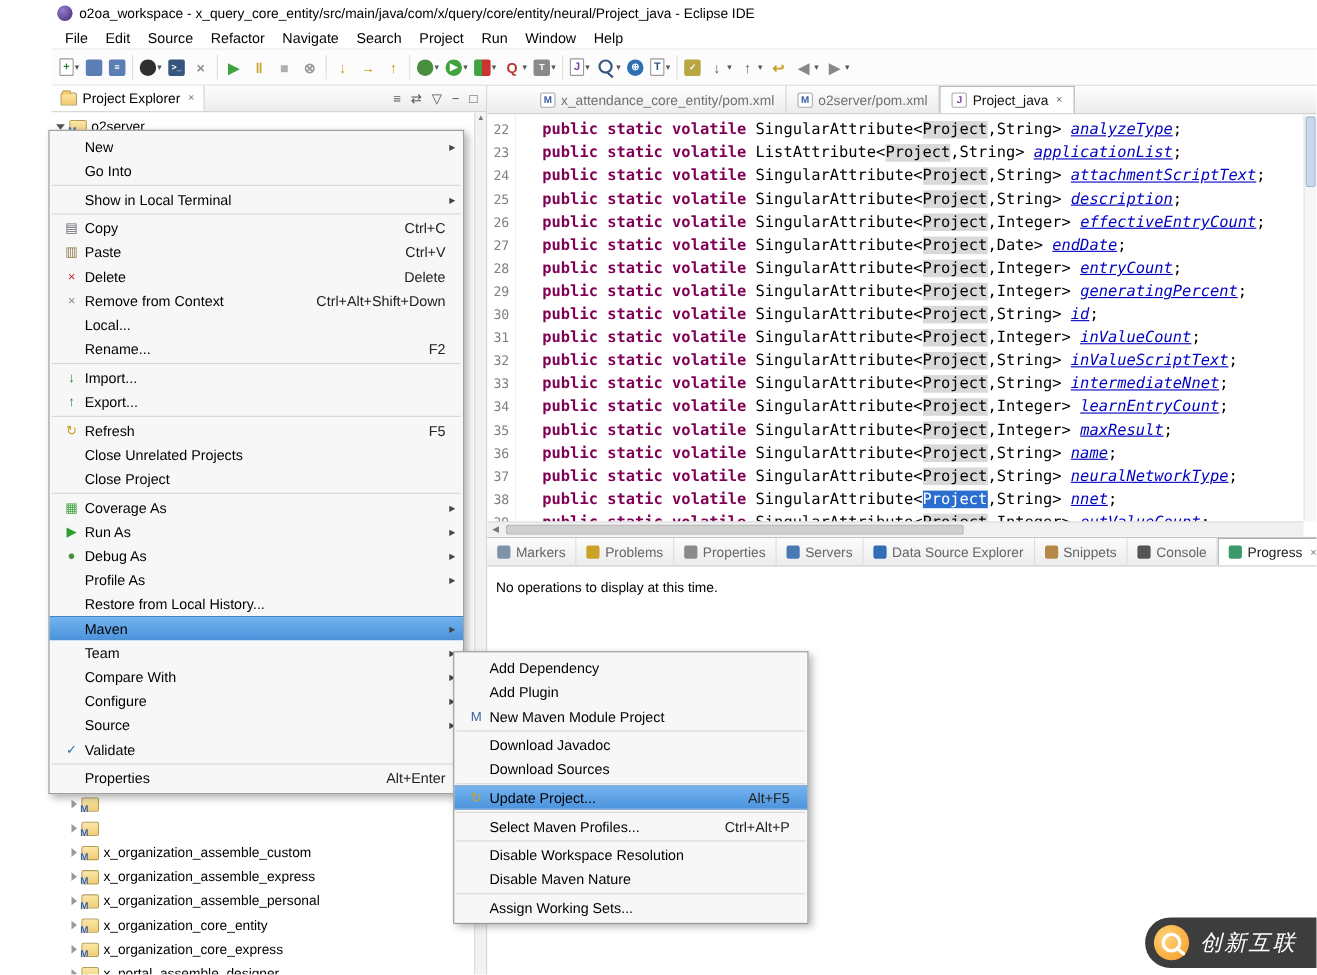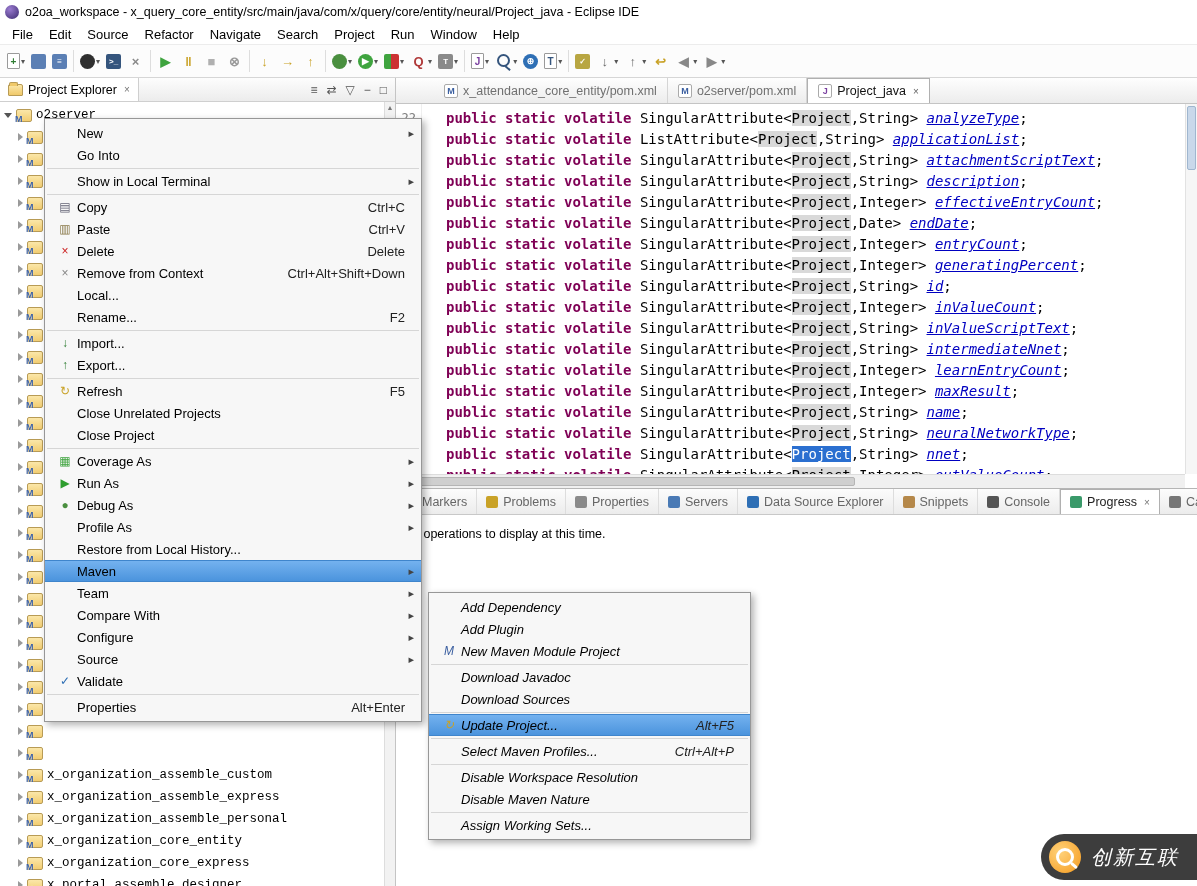--- a/index.html
+++ b/index.html
@@ -1,19 +1,19 @@
 <!DOCTYPE html>
 <html><head>
 <meta charset="utf-8">
 <style>
   * { box-sizing: border-box; margin: 0; padding: 0; }
   html,body { width:1197px; height:886px; overflow:hidden; }
   body { font-family:"Liberation Sans", sans-serif; background:#fff; position:relative; color:#000; }
 
-  .app { width:1197px; height:886px; position:relative; overflow:hidden; }
+  .app { width:1197px; height:886px; position:relative; overflow:hidden;padding-left:47px; }
 
   
   .titlebar { height:24px; display:flex; align-items:center; gap:6px; padding-left:5px; font-size:12.5px; background:#fff; }
   .app-icon { width:14px; height:14px; border-radius:50%; background:radial-gradient(circle at 35% 30%, #9a7bd0, #3b2a6e); display:inline-block; }
   .menubar { height:20px; display:flex; align-items:center; padding-left:4px; font-size:13px; background:#fff; }
   .mb-item { padding:1px 8px; border-radius:2px; }
   .toolbar { height:34px; border-top:1px solid #ececec; border-bottom:1px solid #d6d6d6; background:#fcfcfc; display:flex; align-items:center; padding:0 4px; }
   .tb-btn { display:flex; align-items:center; padding:2px 3px; border-radius:3px; }
   .tbi { width:17px; height:17px; display:inline-flex; align-items:center; justify-content:center; font-size:12px; font-weight:bold; color:var(--c); position:relative; }
   .tbi-doc { width:13px; height:16px; background:#fff; border:1px solid #9a9a9a; border-radius:1px; font-size:10px; }
@@ -34,21 +34,21 @@
   .pe-icon { width:15px; height:12px; background:linear-gradient(#fbe7a9,#f0c96a); border:1px solid #b89b55; border-radius:2px 2px 1px 1px; position:relative; }
   .pe-icon::before { content:''; position:absolute; top:-3px; left:0; width:7px; height:3px; background:#f0c96a; border:1px solid #b89b55; border-bottom:none; border-radius:2px 2px 0 0; }
   .tab-close { font-size:10px; color:#777; padding-left:2px; }
   .panel-header-icons { margin-left:auto; display:flex; gap:9px; padding-right:8px; color:#555; font-size:12px; }
   .tree { flex:1; overflow:hidden; font-size:12.5px; padding-top:2px; }
   .tree-row { height:22px; display:flex; align-items:center; gap:4px; white-space:nowrap; }
   .tw { width:0; height:0; border-left:5px solid #9a9a9a; border-top:4px solid transparent; border-bottom:4px solid transparent; flex:0 0 auto; }
   .tw.open { border-left:4px solid transparent; border-right:4px solid transparent; border-top:5px solid #555; border-bottom:none; }
   .prj-icon { width:16px; height:13px; background:linear-gradient(#fbe7a9,#f2cd72); border:1px solid #b89b55; border-radius:2px; position:relative; flex:0 0 auto; }
   .prj-icon i { position:absolute; left:-2px; bottom:-3px; font-style:normal; font-weight:bold; font-size:9px; color:#3b5fa0; text-shadow:0 0 1px #fff; }
-  .tree-label { color:#000;font-family:Liberation Mono, monospace; }
+  .tree-label { color:#000; }
   .explorer-scrollbar { position:absolute; right:0; top:24px; bottom:0; width:11px; background:#f2f2f2; border-left:1px solid #ddd; }
   .sb-up { display:block; text-align:center; font-size:7px; color:#777; padding-top:2px; }
 
   .right-col { flex:1; display:flex; flex-direction:column; position:relative; min-width:0; }
 
   
   .editor-tabs { height:26px; background:linear-gradient(#fefefe,#ececec); border-bottom:1px solid #c4c4c4; display:flex; align-items:flex-end; padding-left:38px; overflow:hidden; }
   .etab { display:flex; align-items:center; gap:5px; height:25px; padding:0 10px; font-size:12.5px; color:#707070; border-right:1px solid #d5d5d5; white-space:nowrap; }
   .etab.active { background:#fff; border:1px solid #b0b0b0; border-bottom:none; color:#111; }
   .ftype { width:14px; height:14px; font-size:9px; font-weight:bold; display:inline-flex; align-items:center; justify-content:center; border:1px solid #aaa; background:#fff; border-radius:2px; }
@@ -75,21 +75,21 @@
   .bottom { height:398px; border-top:1px solid #b5b5b5; background:#fff; display:flex; flex-direction:column; }
   .bottom-tabs { height:26px; background:linear-gradient(#fcfcfc,#ececec); border-bottom:1px solid #c8c8c8; display:flex; align-items:flex-end; overflow:hidden; white-space:nowrap; }
   .btab { display:flex; align-items:center; gap:5px; height:25px; padding:0 9px; font-size:12.5px; color:#666; border-right:1px solid #ddd; flex:0 0 auto; }
   .btab.active { background:#fff; border:1px solid #b0b0b0; border-bottom:none; color:#222; }
   .btab-icon { width:12px; height:12px; border-radius:2px; display:inline-block; }
   .bottom-content { flex:1; position:relative; font-size:12.5px; }
   .progress-msg { position:absolute; top:12px; left:8px; white-space:nowrap; }
 
   
   .ctx { position:absolute; left:44px; top:118px; width:378px; background:#f7f7f7; border:1px solid #979797; box-shadow:3px 3px 7px rgba(0,0,0,.3); padding:3px 0; z-index:50; font-size:13px; }
-  .ctx.sub { left:428px; top:592px; width:323px; z-index:55;font-style:italic; }
+  .ctx.sub { left:412px; top:592px; width:323px; z-index:55; }
   .menu-item { height:22px; display:flex; align-items:center; padding:0 4px 0 8px; }
   .menu-item.hl { background:linear-gradient(#74b2ef,#4b94dd); border-top:1px solid #3f85cc; border-bottom:1px solid #3f85cc; }
   .mi-icon { width:24px; text-align:center; font-size:12px; flex:0 0 auto; }
   .mi-label { flex:0 1 auto; }
   .mi-accel { margin-left:auto; padding-right:12px; color:#222; }
   .mi-sub { margin-left:auto; color:#444; font-size:11px; padding-right:3px; }
   .menu-sep { height:1px; background:#d6d6d6; margin:1.5px 2px; }
   .copy-icon{color:#667;} .paste-icon{color:#8a7a4a;} .delete-icon{color:#cc2222;}
   .remove-icon{color:#888;} .import-icon{color:#2e7d32;} .export-icon{color:#2e7d32;}
   .refresh-icon{color:#c9a227;} .coverage-icon{color:#3fa43f;} .run-icon{color:#2e9e2e;}

